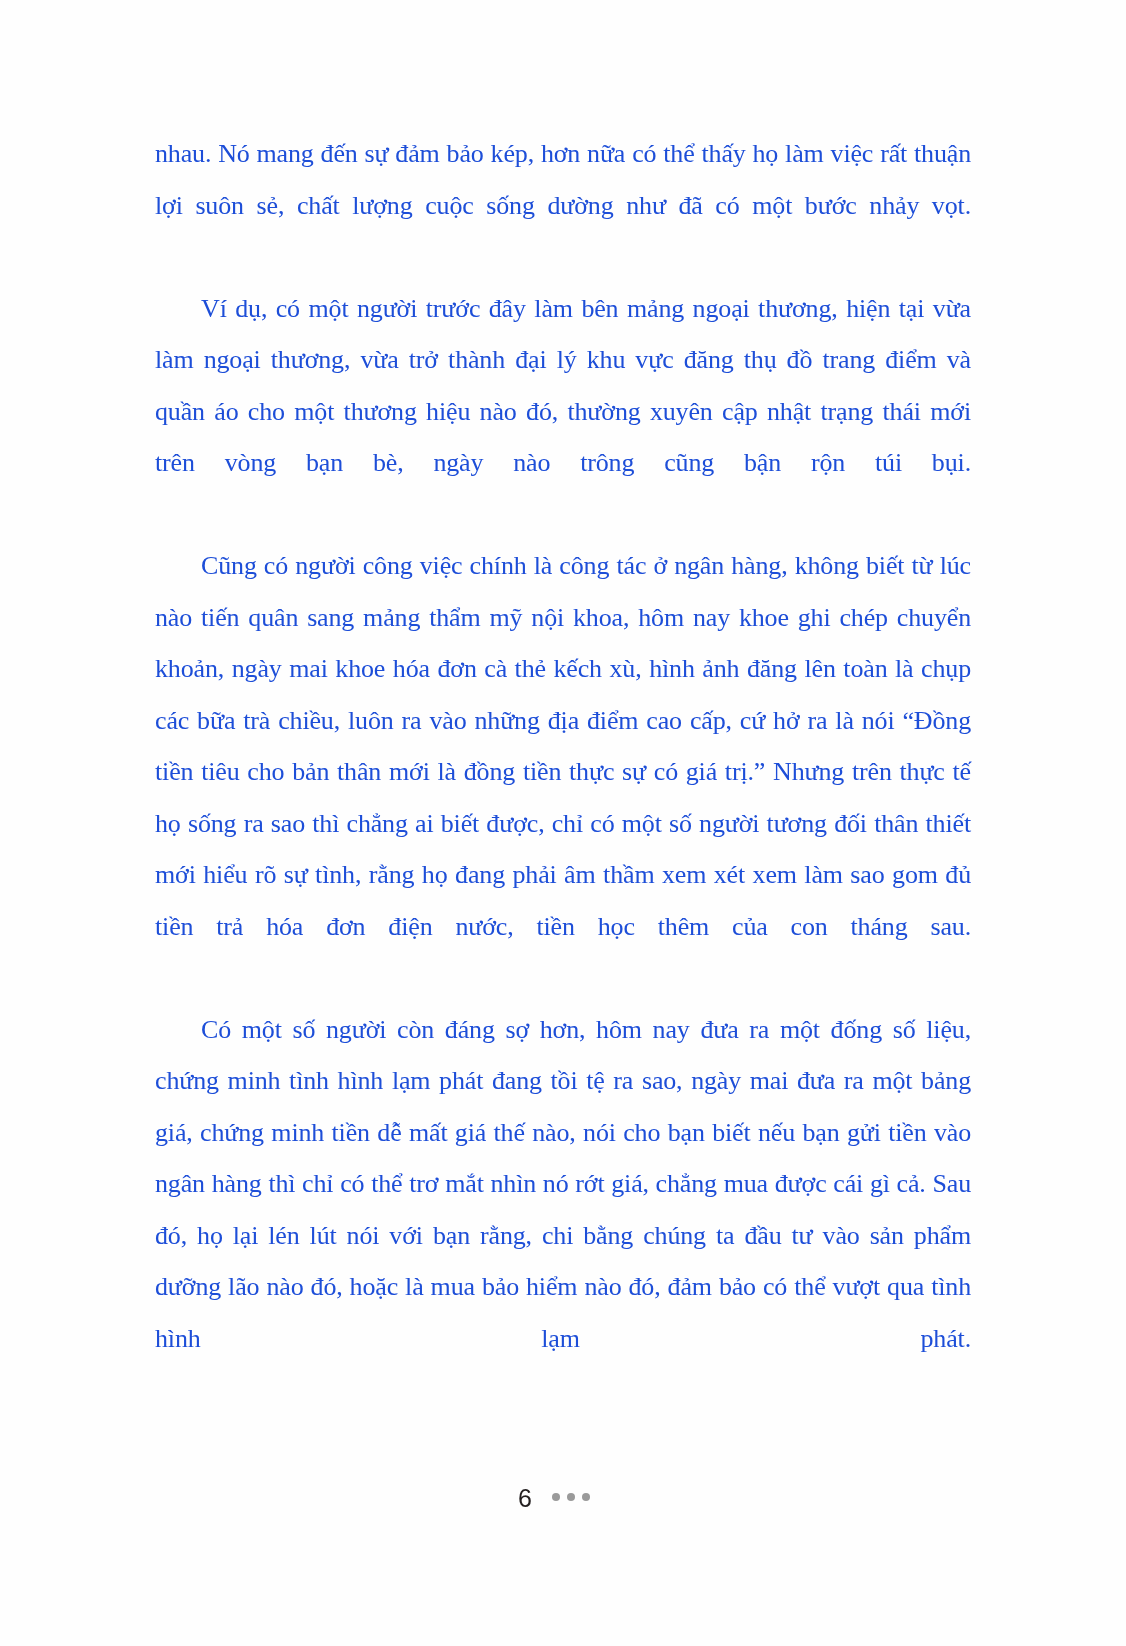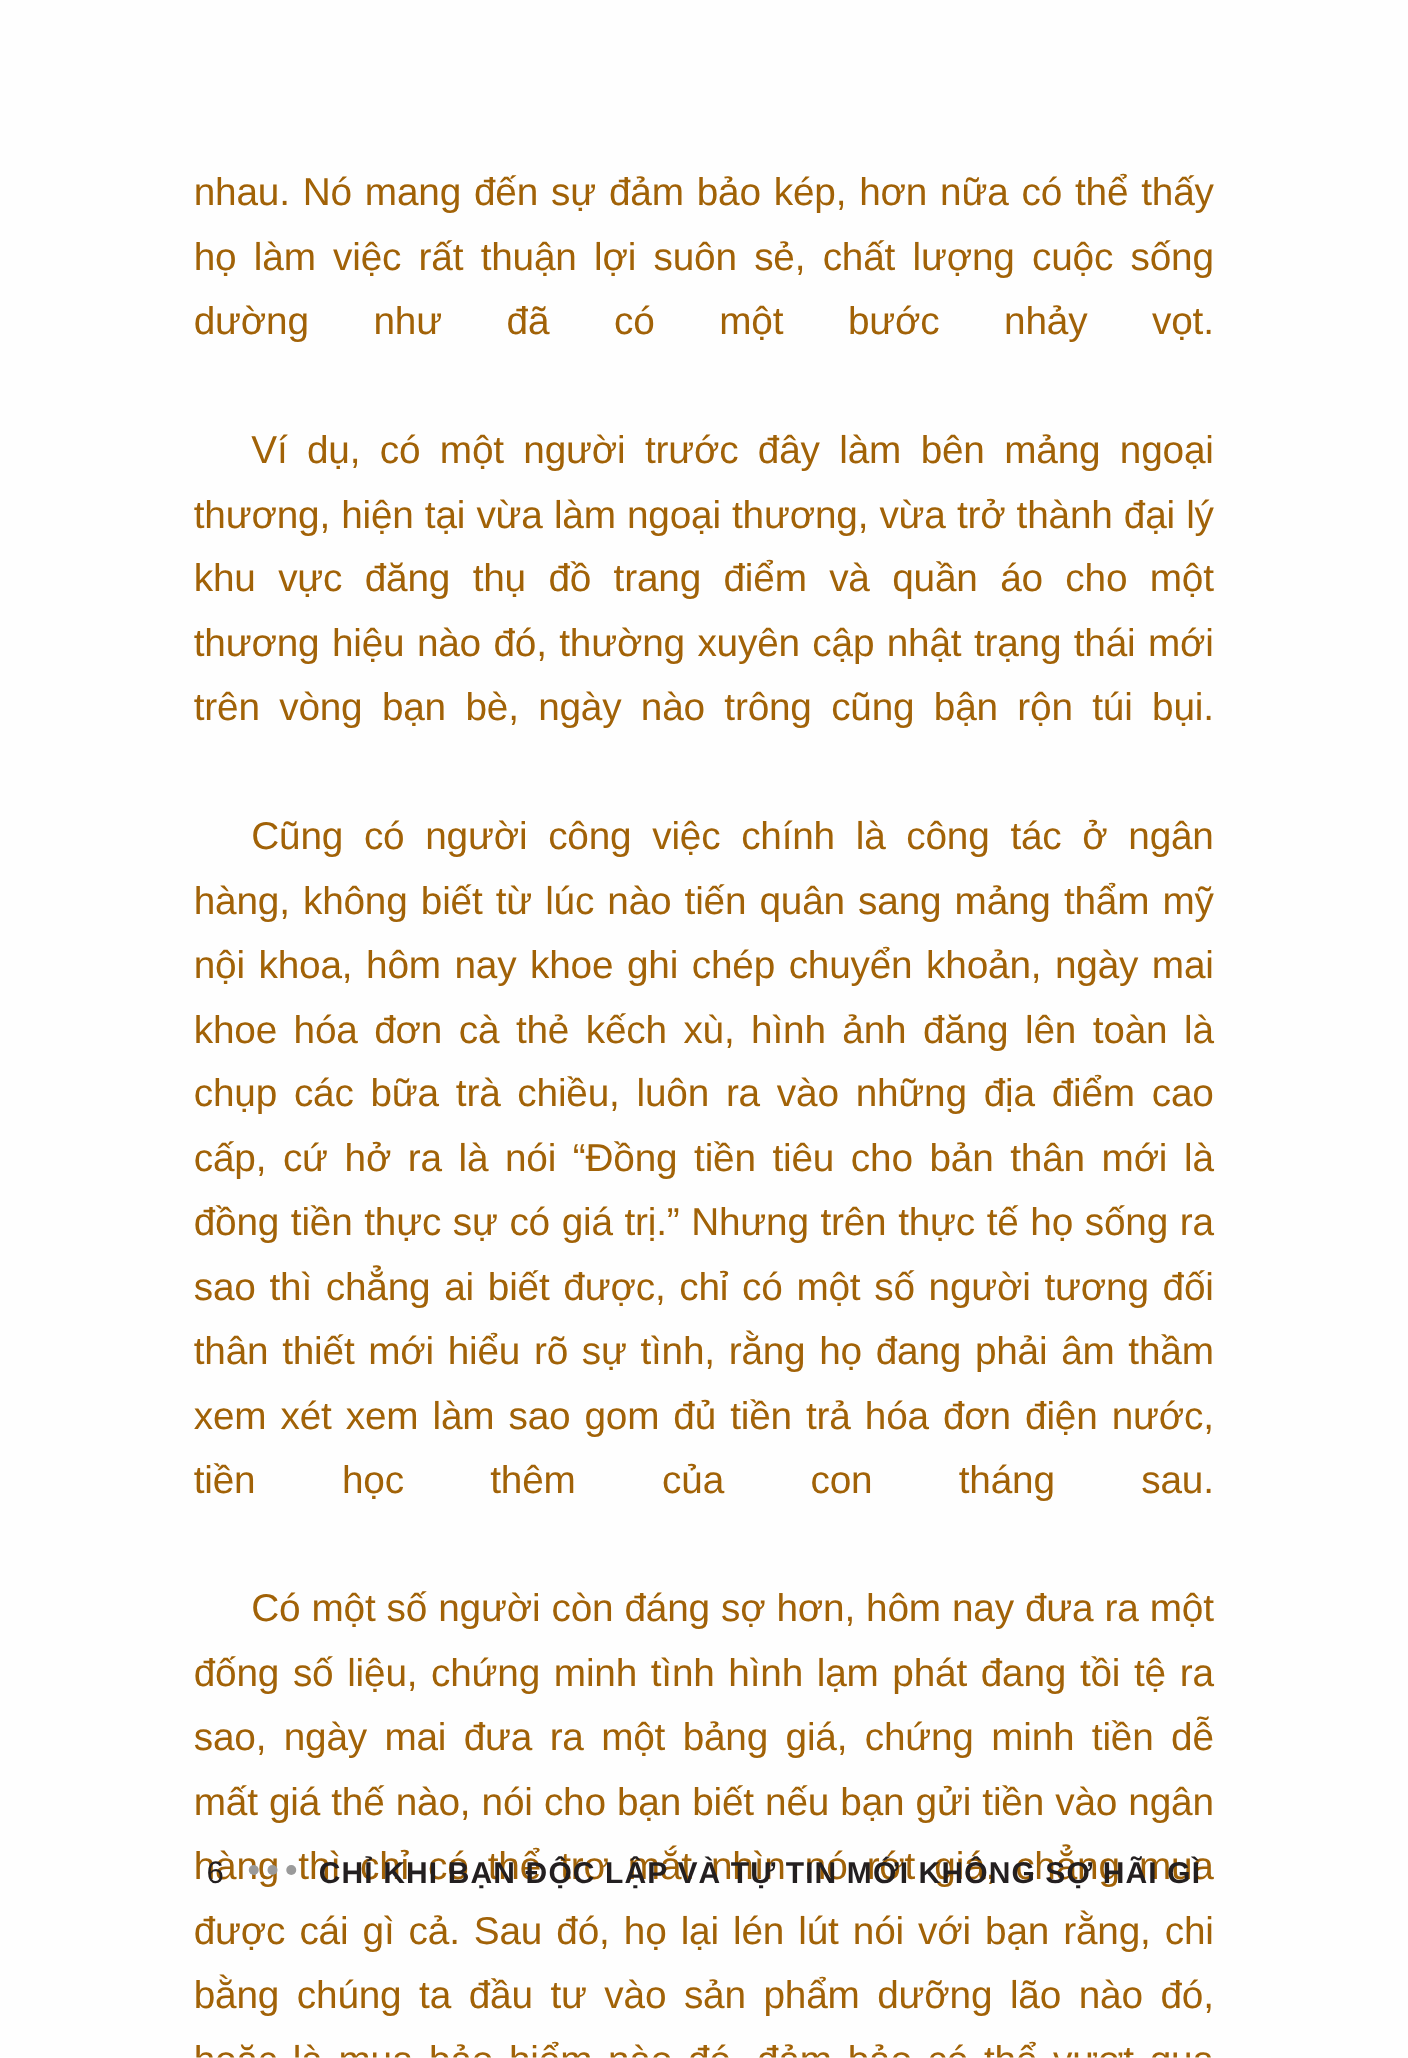--- a/index.html
+++ b/index.html
@@ -25,29 +25,30 @@
 
   .text-column {
     position: absolute;
     left: 155px;
     top: 128px;
     width: 816px;
   }
 
   .para {
     margin: 0 0 0 0;
-    font-size: 31px;
+    font-size: 26px;
     line-height: 51.5px;
     text-align: justify;
     text-justify: inter-word;
     letter-spacing: -0.15px;
     word-spacing: 0.2px;
-    color: #a16207;
+    color: #1d4ed8;
     font-weight: 400;
     hyphens: none;
+    font-family: Liberation Serif, serif;
   }
 
   .para + .para {
     margin-top: 0px;
   }
 
   .para.indent {
     text-indent: 46px;
   }
 
@@ -120,17 +121,16 @@
   </div>
 
   <div class="footer">
     <div class="footer-inner">
       <span class="page-number">6</span>
       <span class="dots">
         <span class="dot"></span>
         <span class="dot"></span>
         <span class="dot"></span>
       </span>
-      <span class="running-title">CHỈ KHI BẠN ĐỘC LẬP VÀ TỰ TIN MỚI KHÔNG SỢ HÃI GÌ</span>
     </div>
   </div>
 
 </div>
 
 </body></html>

